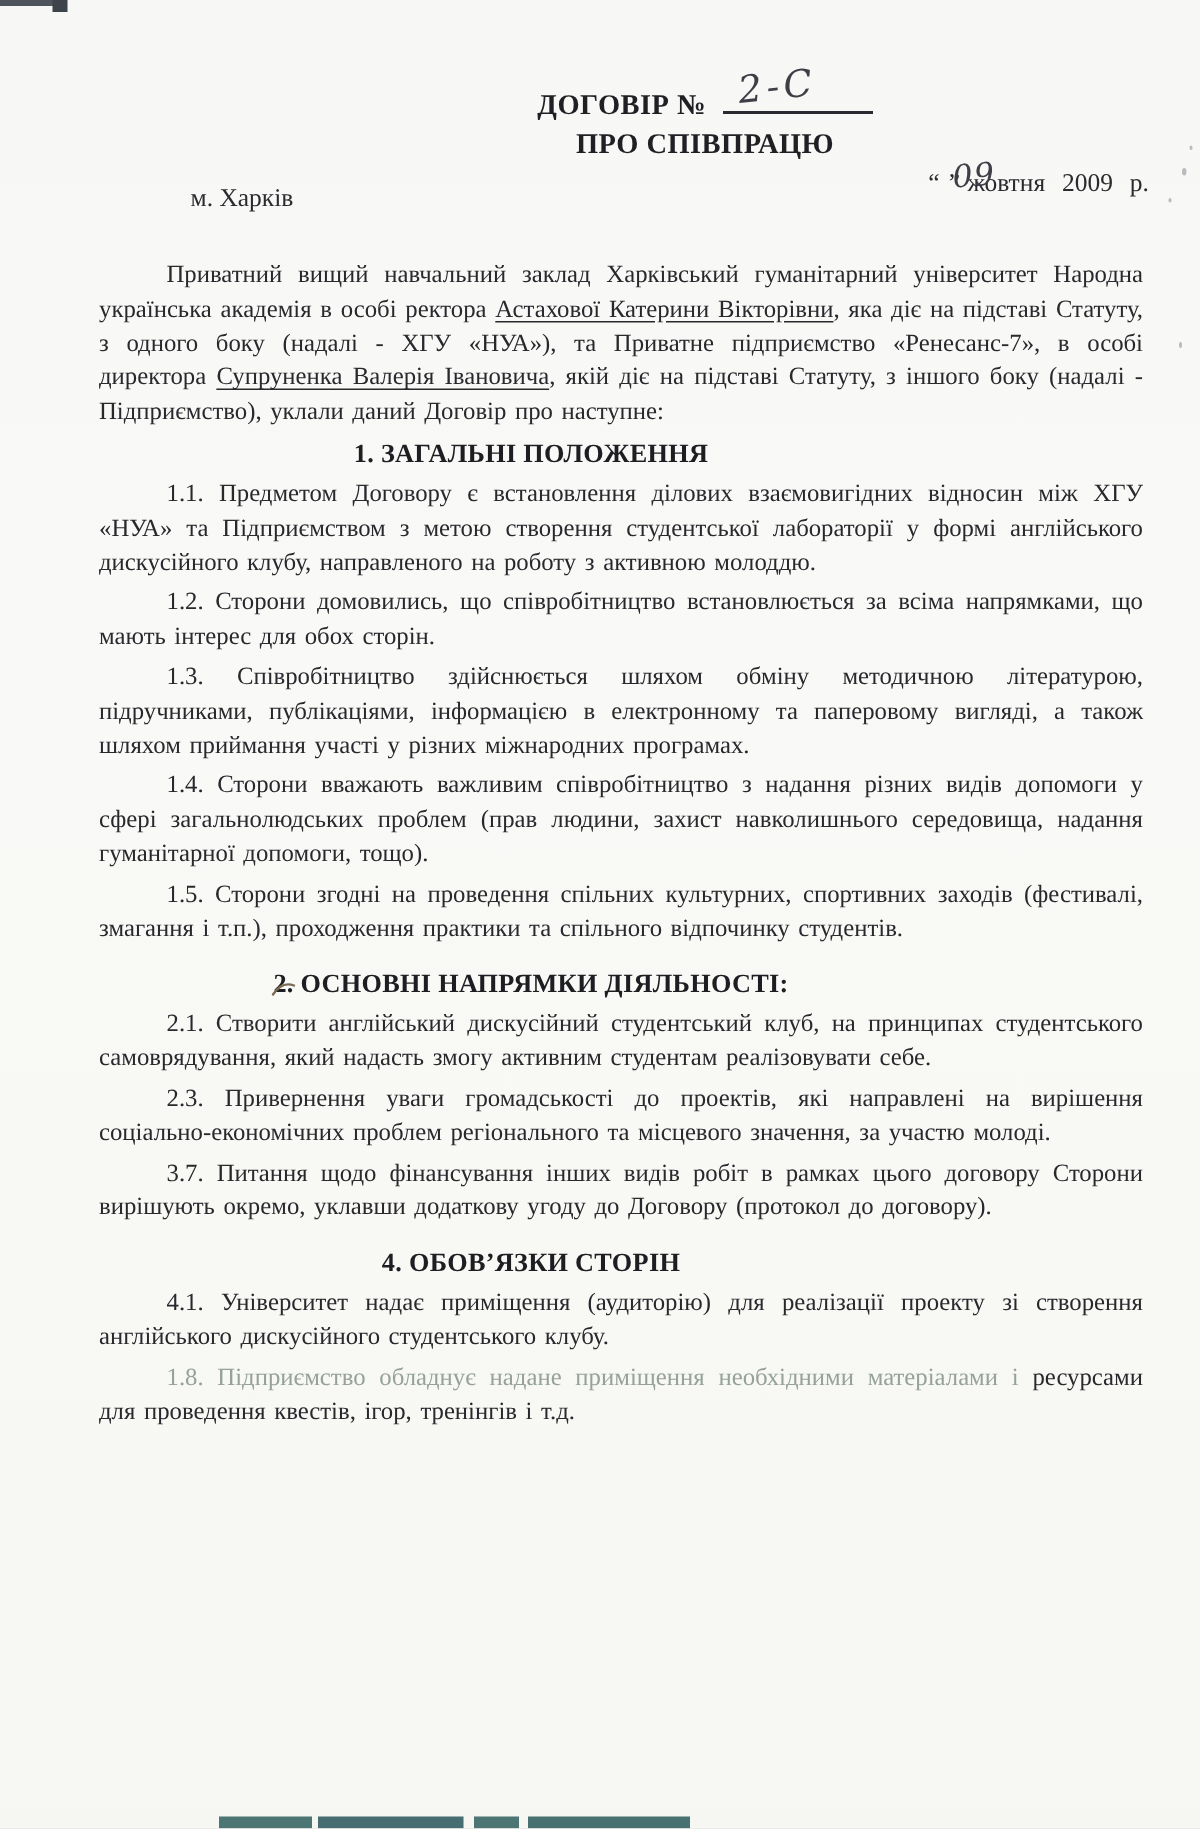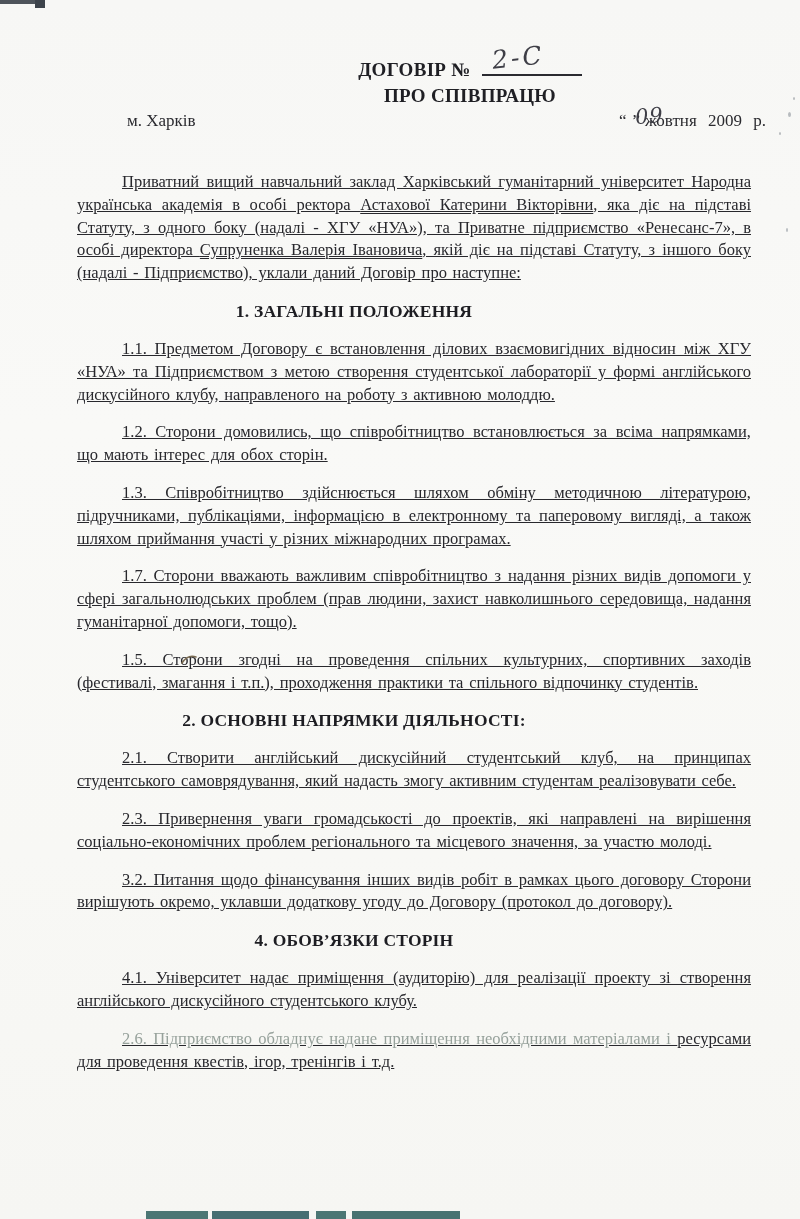--- a/index.html
+++ b/index.html
@@ -14,28 +14,28 @@
   
   .title-block{margin-top:54px;text-align:center;transform:translateX(56px);
     font-size:19px;font-weight:bold;letter-spacing:.3px;color:#1f1f24;}
   .title-line{line-height:27px;white-space:nowrap;}
   .subtitle{line-height:25px;}
   .blank{display:inline-block;border-bottom:2px solid #2a2a30;vertical-align:baseline;}
   .num-blank{width:100px;height:20px;position:relative;margin-left:6px;}
   .hand{font-style:italic;font-family:"DejaVu Serif",serif;color:#3e3e46;font-weight:normal;}
   .hand-num{position:absolute;left:10px;top:-10px;font-size:25px;transform:rotate(-6deg);letter-spacing:3px;white-space:nowrap;}
   .meta-row{margin-top:1px;position:relative;height:28px;font-size:17px;color:#2a2a2f;}
-  .city{position:absolute;left:65px;top:2px;}
+  .city{position:absolute;left:65px;top:12px;}
   .date{position:absolute;right:0;top:2px;white-space:nowrap;}
   .day-blank{width:46px;height:18px;position:relative;border-bottom:1.8px solid #2a2a30;margin:0 3px;}
   .hand-day{position:absolute;left:6px;top:-7px;font-size:21px;transform:rotate(-5deg);letter-spacing:1px;}
   .date-rest{margin-left:5px;word-spacing:7px;}
   
-  .para{margin:15px;font-size:16.5px;line-height:22.8px;text-align:justify;
-    text-indent:45px;word-spacing:1.6px;color:#28282d;text-decoration:underline;}
+  .para{margin:4px;font-size:16.5px;line-height:22.8px;text-align:justify;
+    text-indent:45px;word-spacing:1.6px;color:#28282d;}
   .intro{margin-top:34px;}
   .u{text-decoration:underline;text-underline-offset:2.5px;}
   .sec-h{font-weight:bold;font-size:17.5px;line-height:23px;text-align:center;
     transform:translateX(-60px);color:#1d1d22;letter-spacing:.2px;}
   .sh1{margin-top:5px;margin-bottom:2px;}
   .sh2{margin-top:14px;margin-bottom:2px;}
   .sh3{margin-top:28px;margin-bottom:2px;}
   .sh4{margin-top:14px;margin-bottom:2px;}
   .faded{color:#96a19b;}
   
@@ -83,32 +83,32 @@
         <span>“</span><span class="day-blank"><span class="hand hand-day">09</span></span><span>”</span><span class="date-rest">жовтня 2009 р.</span>
       </span>
     </div>
 
     <p class="para intro"><span>Приватний вищий навчальний заклад Харківський гуманітарний університет Народна українська академія в особі ректора </span><span class="u">Астахової Катерини Вікторівни</span><span>, яка діє на підставі Статуту, з одного боку (надалі - ХГУ «НУА»), та Приватне підприємство «Ренесанс-7», в особі директора </span><span class="u">Супруненка Валерія Івановича</span><span>, якій діє на підставі Статуту, з іншого боку (надалі - Підприємство), уклали даний Договір про наступне:</span></p>
 
     <div class="sec-h sh1">1. ЗАГАЛЬНІ ПОЛОЖЕННЯ</div>
     <p class="para">1.1. Предметом Договору є встановлення ділових взаємовигідних відносин між ХГУ «НУА» та Підприємством з метою створення студентської лабораторії у формі англійського дискусійного клубу, направленого на роботу з активною молоддю.</p>
     <p class="para">1.2. Сторони домовились, що співробітництво встановлюється за всіма напрямками, що мають інтерес для обох сторін.</p>
     <p class="para">1.3. Співробітництво здійснюється шляхом обміну методичною літературою, підручниками, публікаціями, інформацією в електронному та паперовому вигляді, а також шляхом приймання участі у різних міжнародних програмах.</p>
-    <p class="para">1.7. Сторони вважають важливим співробітництво з надання різних видів допомоги у сфері загальнолюдських проблем (прав людини, захист навколишнього середовища, надання гуманітарної допомоги, тощо).</p>
+    <p class="para">1.4. Сторони вважають важливим співробітництво з надання різних видів допомоги у сфері загальнолюдських проблем (прав людини, захист навколишнього середовища, надання гуманітарної допомоги, тощо).</p>
     <p class="para">1.5. Сторони згодні на проведення спільних культурних, спортивних заходів (фестивалі, змагання і т.п.), проходження практики та спільного відпочинку студентів.</p>
 
     <div class="sec-h sh2">2. ОСНОВНІ НАПРЯМКИ ДІЯЛЬНОСТІ:</div>
     <p class="para">2.1. Створити англійський дискусійний студентський клуб, на принципах студентського самоврядування, який надасть змогу активним студентам реалізовувати себе.</p>
     <p class="para">2.3. Привернення уваги громадськості до проектів, які направлені на вирішення соціально-економічних проблем регіонального та місцевого значення, за участю молоді.</p>
 
-    <p class="para">3.2. Питання щодо фінансування інших видів робіт в рамках цього договору Сторони вирішують окремо, уклавши додаткову угоду до Договору (протокол до договору).</p>
+    <p class="para">3.7. Питання щодо фінансування інших видів робіт в рамках цього договору Сторони вирішують окремо, уклавши додаткову угоду до Договору (протокол до договору).</p>
 
     <div class="sec-h sh4">4. ОБОВ’ЯЗКИ СТОРІН</div>
     <p class="para">4.1. Університет надає приміщення (аудиторію) для реалізації проекту зі створення англійського дискусійного студентського клубу.</p>
-    <p class="para"><span class="faded">2.6. Підприємство обладнує надане приміщення необхідними матеріалами і </span><span>ресурсами для проведення квестів, ігор, тренінгів і т.д.</span></p>
+    <p class="para"><span class="faded">1.8. Підприємство обладнує надане приміщення необхідними матеріалами і </span><span>ресурсами для проведення квестів, ігор, тренінгів і т.д.</span></p>
 
   </div>
 
   <svg class="artifact pen-tick" viewBox="0 0 18 12">
     <path d="M2 10 Q 8 1 16 4" fill="none" stroke="#7a6b52" stroke-width="1.6" stroke-linecap="round"></path>
   </svg>
 
   <div class="bottom-marks">
     <div class="bm bm1"></div>
     <div class="bm bm2"></div>

